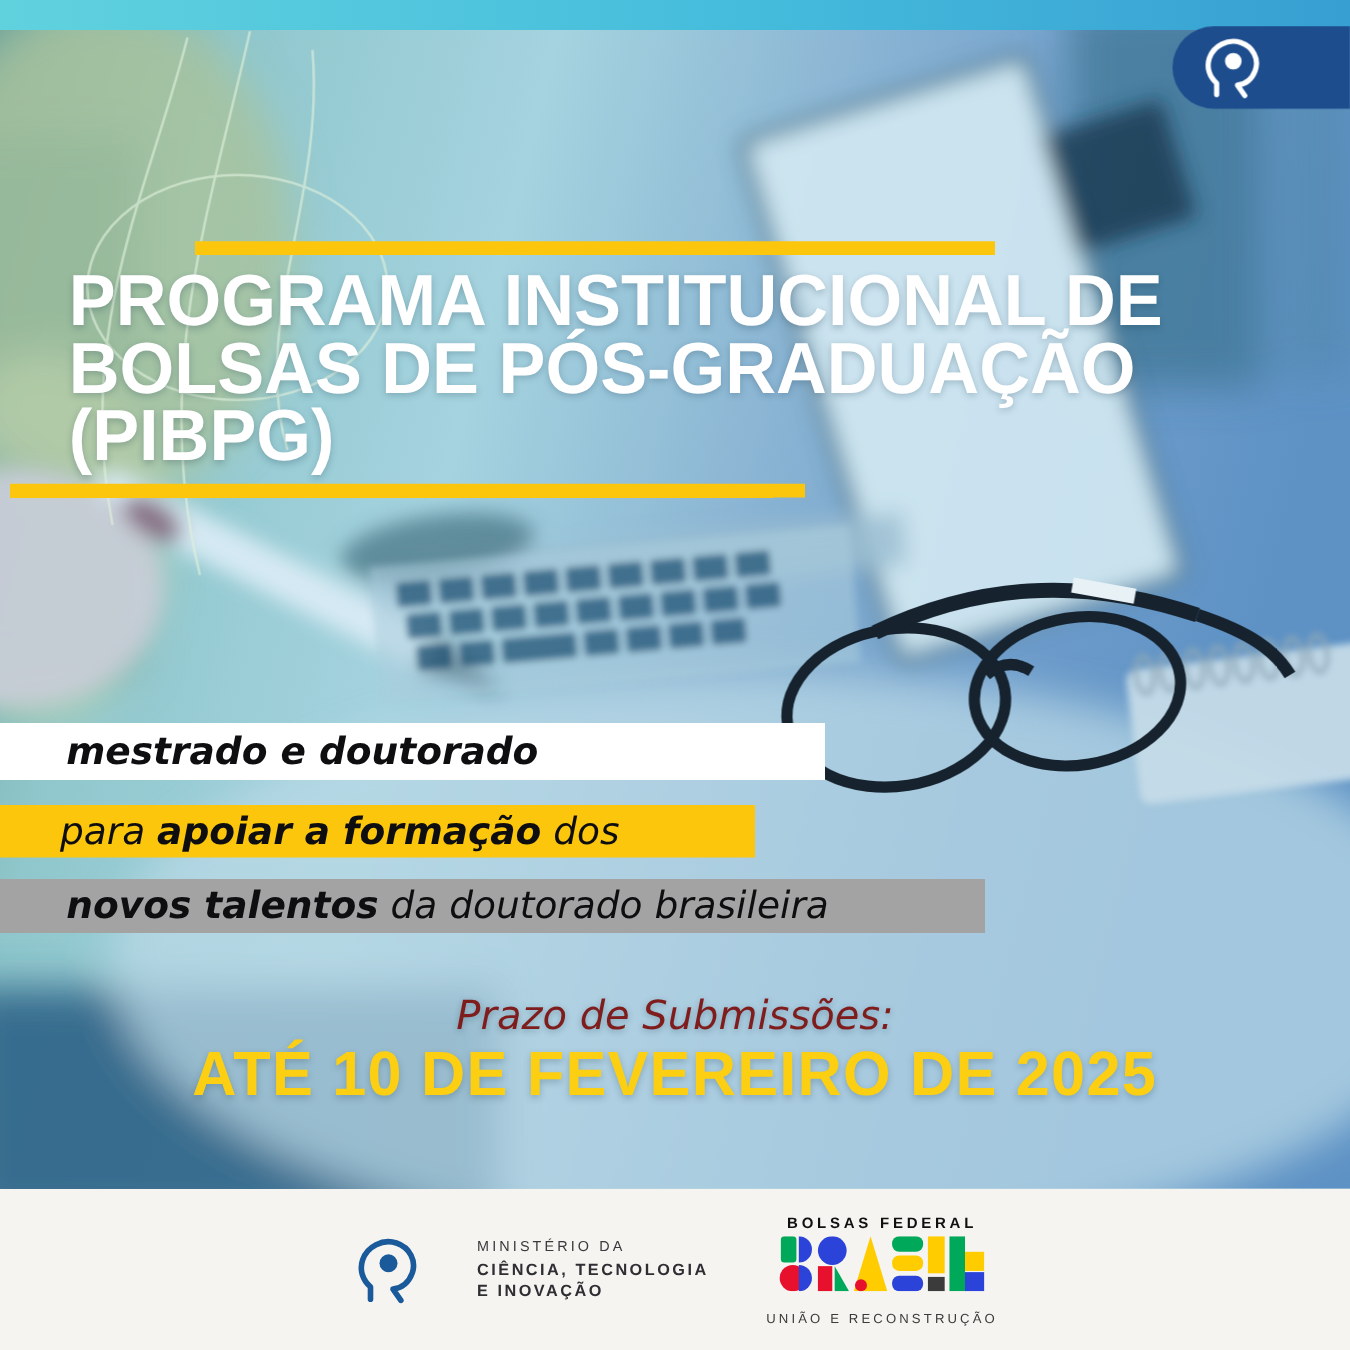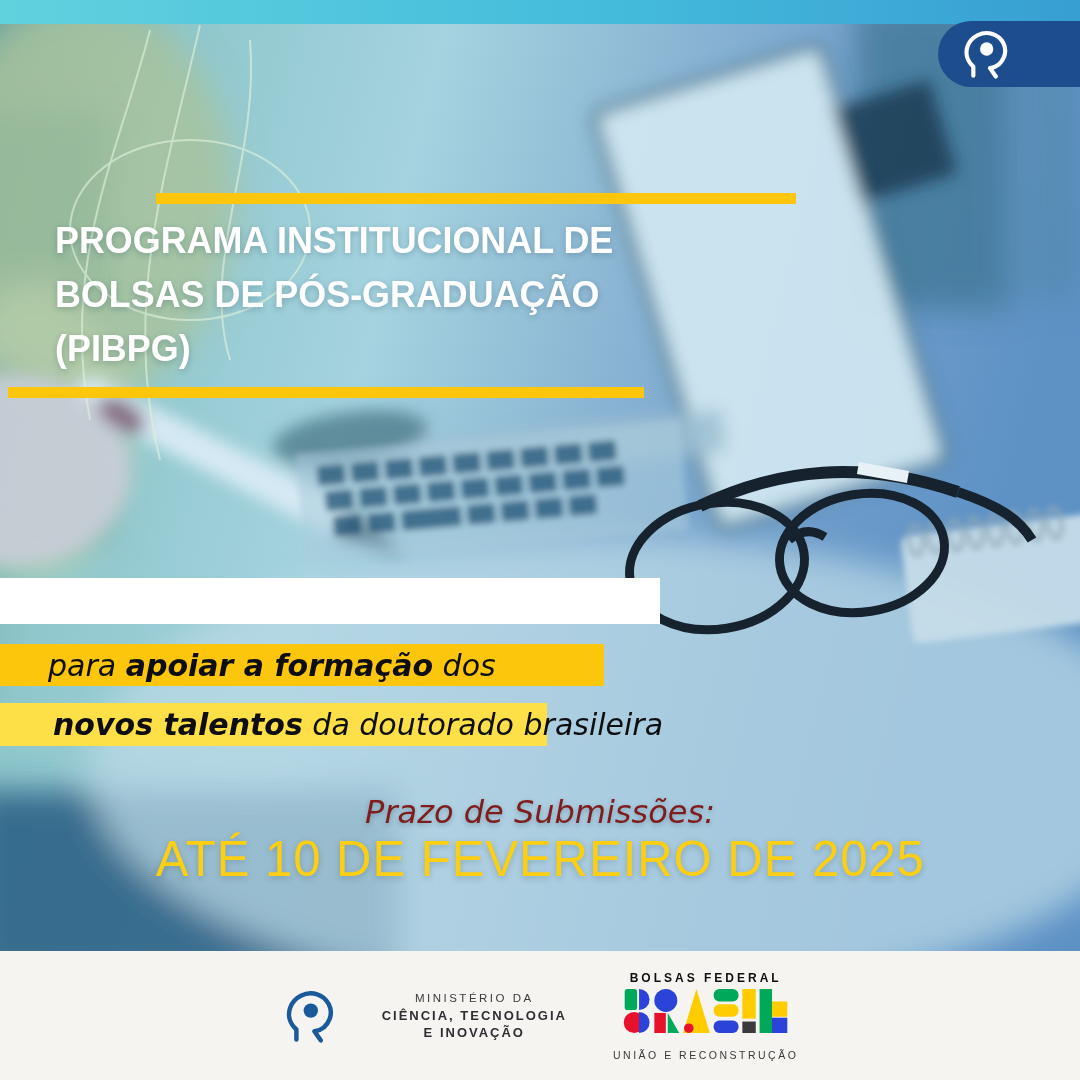--- a/index.html
+++ b/index.html
@@ -14,47 +14,47 @@
     background:linear-gradient(90deg,#60D2DE 0%,#45BCDC 55%,#379FD2 100%);}
   .logo-pill{position:absolute;top:21px;right:0;width:142px;height:66px;
     border-radius:33px 0 0 33px;background:#1D4D8D;
     display:flex;align-items:center;padding-left:22px;box-sizing:border-box;}
   .logo-pill svg{width:50px;height:50px;}
   
   .rule{position:absolute;height:11px;}
   .rule-top{left:156px;top:193px;width:640px;}
   .rule-bottom{left:8px;top:387px;width:636px;}
   .title{position:absolute;left:55px;top:214px;margin:0;color:#FFFFFF;
-    font-size:37px;line-height:54px;font-weight:bold;letter-spacing:0;
+    font-size:58px;line-height:54px;font-weight:bold;letter-spacing:0;
     text-shadow:0 2px 6px rgba(20,50,70,.25);}
   .title span{display:block;transform:scaleX(.97);transform-origin:left;}
   
   .bar{position:absolute;left:0;display:flex;align-items:center;
     padding-left:53px;box-sizing:border-box;white-space:pre;
     font-family:"DejaVu Sans",sans-serif;font-style:italic;color:#0E0E10;}
   .bar .seg-b{font-weight:bold;}
   .bar1{top:578px;width:660px;height:46px;background:#FFFFFF;font-size:30px;}
   .bar2{top:644px;width:604px;height:42px;font-size:30px;}
-  .bar3{top:703px;width:547px;height:43px;background:#fde047;font-size:30px;}
+  .bar3{top:703px;width:788px;height:43px;background:#a3a3a3;font-size:30px;}
   
   .prazo{position:absolute;top:793px;left:0;width:1080px;text-align:center;
     color:#7f1d1d;font-family:"DejaVu Sans",sans-serif;font-style:italic;
     font-size:32px;text-shadow:0 2px 5px rgba(20,50,70,.3);}
   .date{position:absolute;top:830px;left:0;width:1080px;text-align:center;
-    font-weight:normal;font-size:50px;letter-spacing:1px;
+    font-weight:bold;font-size:50px;letter-spacing:1px;
     text-shadow:0 2px 6px rgba(20,50,70,.25);}
   .date span{display:inline-block;transform:scaleX(.98);}
   
   .footer{position:absolute;left:0;bottom:0;width:1080px;height:129px;
     background:#F5F4F1;display:flex;align-items:center;justify-content:center;gap:46px;}
   .cnpq-group{display:flex;align-items:center;gap:6px;}
   .cnpq-group svg{width:54px;height:54px;}
   .cnpq-text{font-size:43px;font-weight:bold;font-style:italic;
     color:#1A5A9A;letter-spacing:-1px;}
-  .ministry{text-align:center;color:#2E2E33;font-weight:bold;
+  .ministry{text-align:left;color:#2E2E33;font-weight:bold;
     font-size:13px;letter-spacing:2px;line-height:17px;}
   .ministry .l1{font-size:11.5px;font-weight:normal;letter-spacing:2.5px;color:#3A3A3E;}
   .gov{text-align:center;}
   .gov-top{font-size:12px;font-weight:bold;letter-spacing:3px;color:#101010;}
   .gov-bottom{font-size:10.5px;letter-spacing:2.5px;color:#3A3A3A;margin-top:16px;}
   .brasil-svg{width:168px;height:44px;display:block;margin:4px auto 2px auto;}
 </style>
 </head>
 <body>
 
@@ -184,21 +184,21 @@
     </div>
 
     <div class="rule rule-top" style="background: rgb(252, 198, 13);"></div>
     <h1 class="title">
       <span>PROGRAMA INSTITUCIONAL DE</span>
       <span>BOLSAS DE PÓS-GRADUAÇÃO</span>
       <span>(PIBPG)</span>
     </h1>
     <div class="rule rule-bottom" style="background: rgb(252, 198, 13);"></div>
 
-    <div class="bar bar1"></div>
+    <div class="bar bar1"><span class="seg-b">mestrado e doutorado</span></div>
 
     <div class="bar bar2" style="background: rgb(252, 198, 13); padding-left: 48px;"><span class="seg-n">para </span><span class="seg-b">apoiar a formação</span><span class="seg-n"> dos</span></div>
 
     <div class="bar bar3"><span class="seg-b">novos talentos</span><span class="seg-n"> da doutorado brasileira</span></div>
 
     <div class="prazo">Prazo de Submissões:</div>
     <div class="date" style="color: rgb(252, 207, 18);">
       <span>ATÉ 10 DE FEVEREIRO DE 2025</span>
     </div>
   </div>

